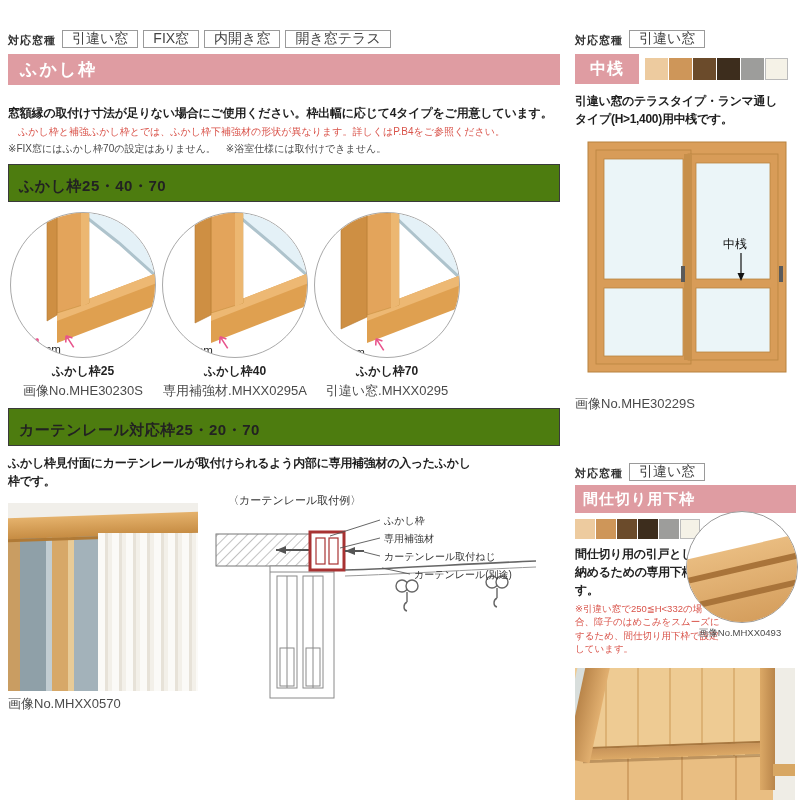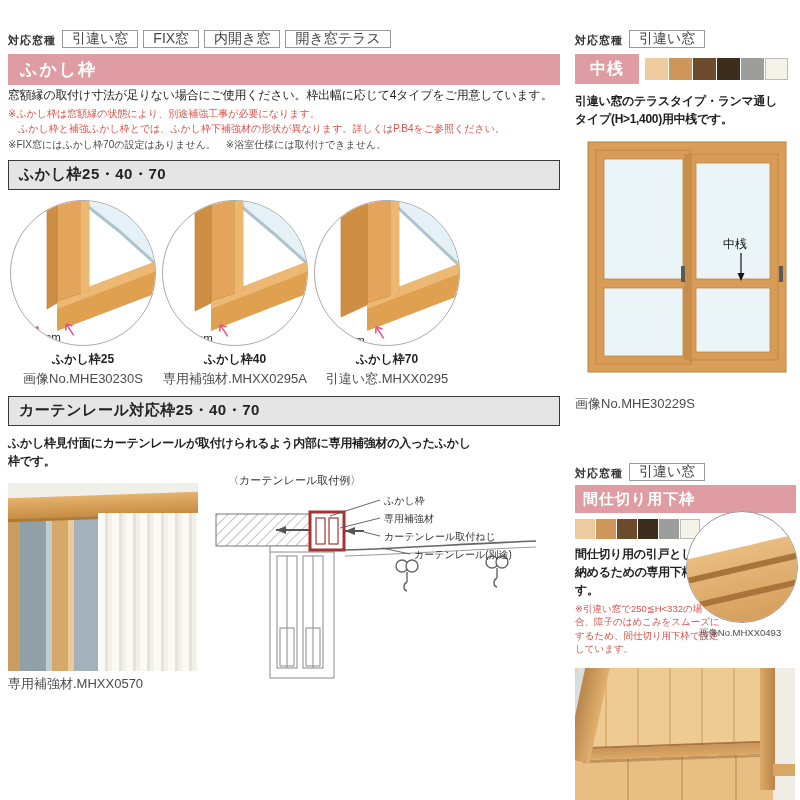--- a/index.html
+++ b/index.html
@@ -15,27 +15,27 @@
          padding:1px 9px 2px; margin-right:5px; line-height:13px; }
 
   
   .pinkhead { margin-top:6px; height:31px; background:#DF9CA2; color:#fff;
               font-size:17px; font-weight:bold; line-height:31px; padding-left:12px; letter-spacing:2px; }
   .pinkhead-sm { display:inline-block; width:64px; height:30px; background:#DF9CA2; color:#fff;
               font-size:16px; font-weight:bold; line-height:30px; text-align:center; letter-spacing:1px; }
   .pinkhead-full { margin-top:4px; height:28px; background:#DF9CA2; color:#fff;
               font-size:15px; font-weight:bold; line-height:28px; padding-left:8px; letter-spacing:1px; }
 
-  .lead-main { margin-top:2px; font-size:12px; font-weight:normal; color:#1e1e1e; letter-spacing:-0.2px; white-space:nowrap; }
+  .lead-main { margin-top:20px; font-size:12px; font-weight:bold; color:#1e1e1e; letter-spacing:-0.2px; white-space:nowrap; }
   .note-red  { margin-top:3px; font-size:10px; color:#D9534A; line-height:1.45; }
   .note-red .ind { padding-left:10px; display:block; }
   .note-gray { margin-top:2px; font-size:10px; color:#4a4a4a; }
 
-  .boxhead { margin-top:8px; border:1px solid #3a3a3a; background:#e5e5e5;
-             font-size:15px; font-weight:bold; padding:4px 10px 5px; letter-spacing:0.5px; }
+  .boxhead { margin-top:8px; border:1px solid #3a3a3a; background:#4d7c0f;
+             font-size:15px; font-weight:bold; padding:12px 10px 5px; letter-spacing:0.5px; }
 
   
   .figrow { margin-top:10px; display:flex; }
   .fig { width:150px; margin-right:2px; text-align:center; }
   .figcircle { width:146px; height:146px; margin:0 auto; border:1px solid #a9a9a9;
                border-radius:50%; overflow:hidden; background:#fff; }
   .figname { margin-top:5px; font-size:12px; font-weight:bold; color:#222; }
   .caption { font-size:13px; color:#4a4a4a; }
   .fig .caption { margin-top:2px; }
 
@@ -107,21 +107,20 @@
     <span class="tag">FIX窓</span>
     <span class="tag">内開き窓</span>
     <span class="tag">開き窓テラス</span>
   </div>
 
   <div class="pinkhead">ふかし枠</div>
 
   <div class="lead-main">窓額縁の取付け寸法が足りない場合にご使用ください。枠出幅に応じて4タイプをご用意しています。</div>
 
   <div class="note-red">
-    <span>※ふかし枠は窓額縁の状態により、別途補強工事が必要になります。</span>
     <span class="ind">ふかし枠と補強ふかし枠とでは、ふかし枠下補強材の形状が異なります。詳しくはP.B4をご参照ください。</span>
   </div>
   <div class="note-gray">※FIX窓にはふかし枠70の設定はありません。　※浴室仕様には取付けできません。</div>
 
   <div class="boxhead">ふかし枠25・40・70</div>
 
   <div class="figrow">
 
     <div class="fig">
       <div class="figcircle">
@@ -192,32 +191,32 @@
               </g>
           </g>
           <text x="18" y="143" font-size="11.5" fill="#2b2b2b">70mm</text>
         </svg>
       </div>
       <div class="figname">ふかし枠70</div>
       <div class="caption">引違い窓.MHXX0295</div>
     </div>
   </div>
 
-  <div class="boxhead">カーテンレール対応枠25・40・70</div>
+  <div class="boxhead">カーテンレール対応枠25・20・70</div>
 
   <div class="lead-r" style="width:470px">ふかし枠見付面にカーテンレールが取付けられるよう内部に専用補強材の入ったふかし枠です。</div>
 
   <div class="bottomrow">
     <div class="photo570wrap">
       <div class="photo570">
         <div class="p570-jamb"></div>
         <div class="p570-rail"></div>
         <div class="p570-curtain"></div>
       </div>
-      <div class="caption">専用補強材.MHXX0570</div>
+      <div class="caption">画像No.MHXX0570</div>
     </div>
 
     <div class="diagram">
       <div class="diag-title">〈カーテンレール取付例〉</div>
       <svg width="334" height="192" viewBox="0 0 334 192">
         <defs>
           <pattern id="hatch" width="7" height="7" patternUnits="userSpaceOnUse" patternTransform="rotate(45)">
             <line x1="0" y1="0" x2="0" y2="7" stroke="#999" stroke-width="1.2"></line>
           </pattern>
         </defs>

